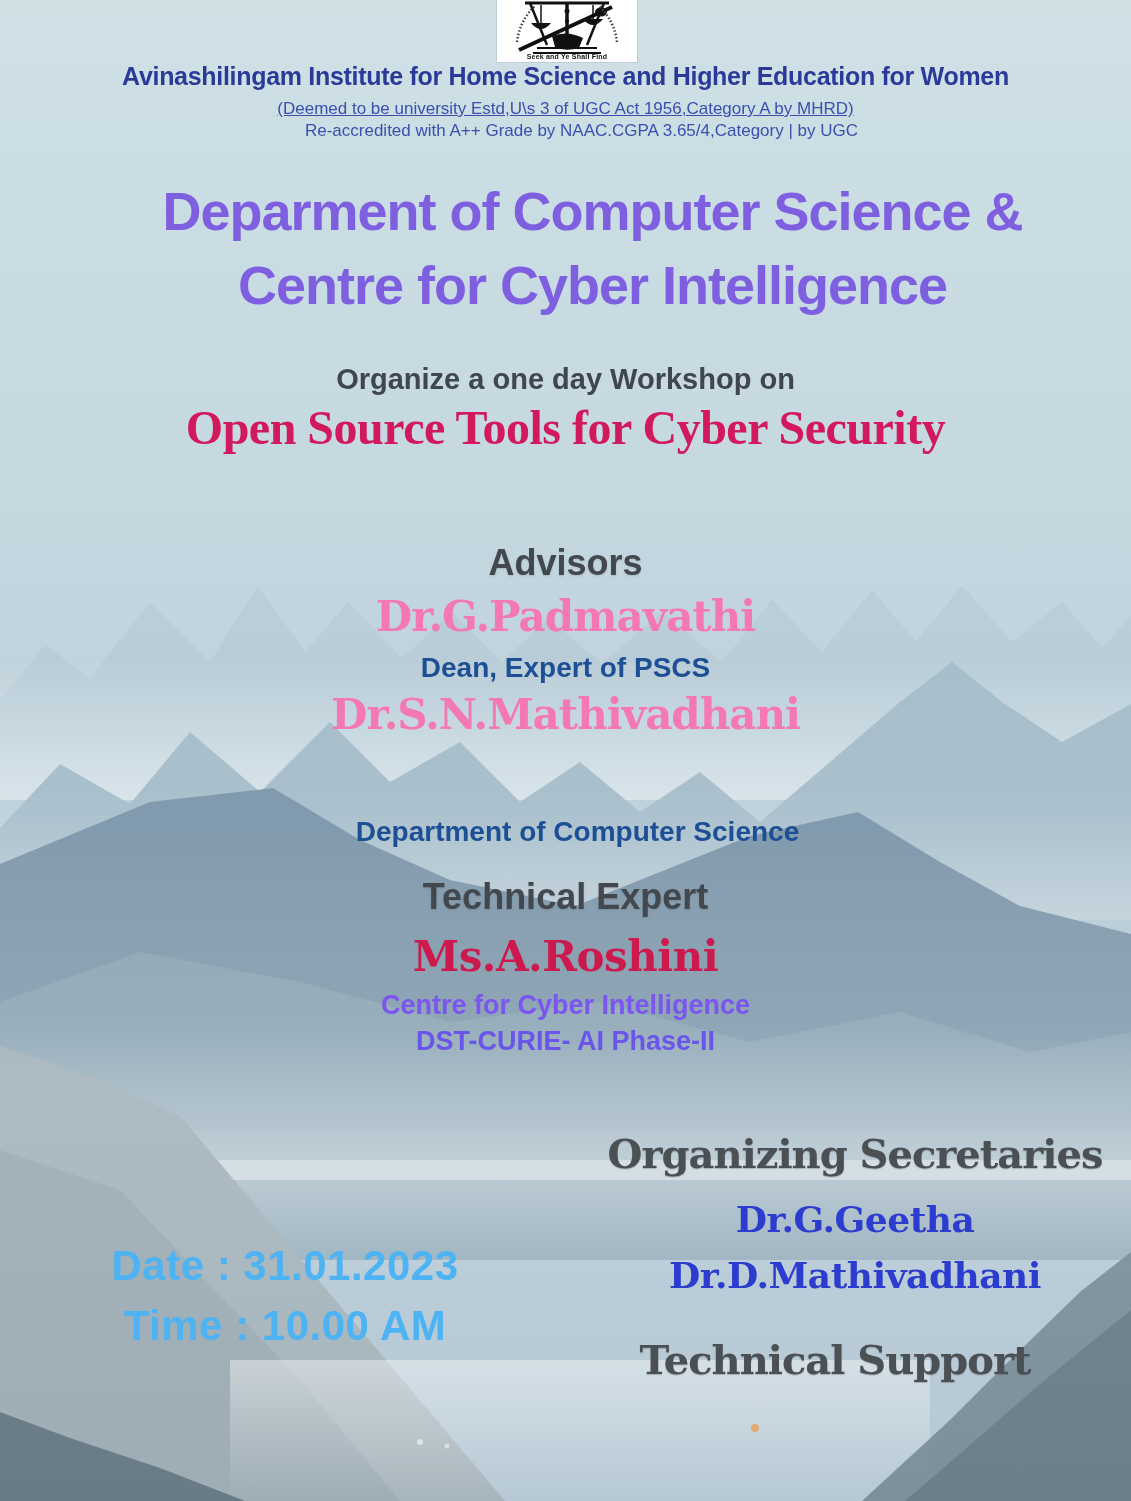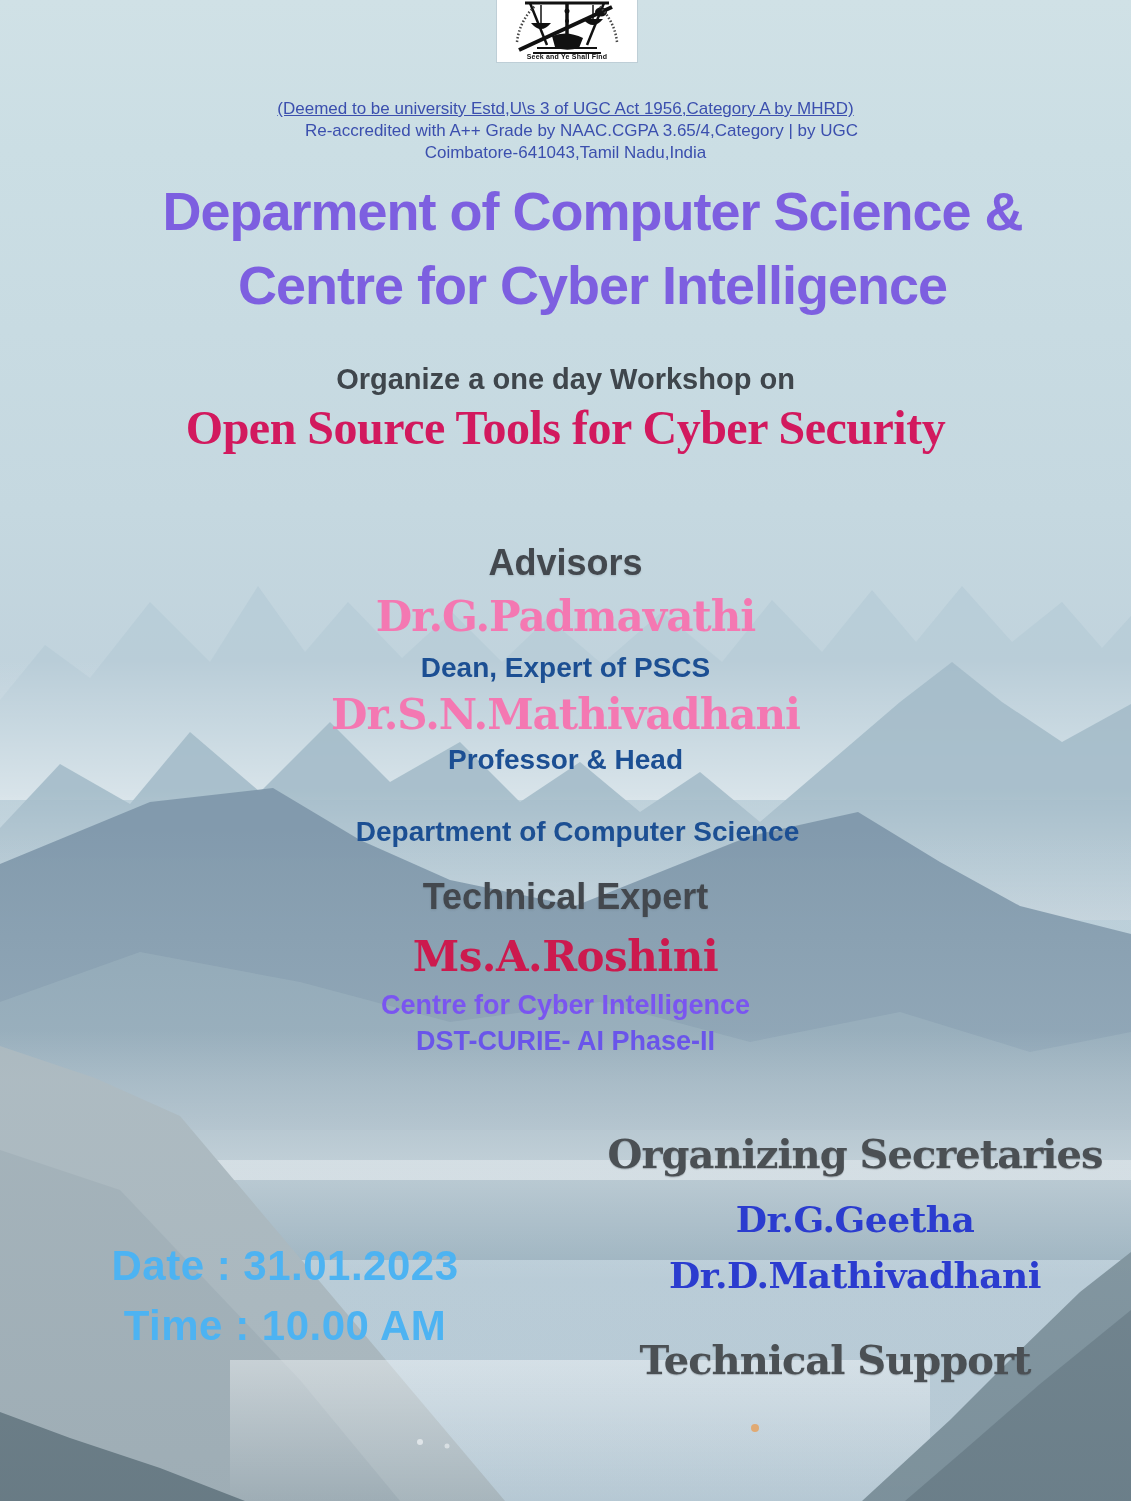--- a/index.html
+++ b/index.html
@@ -122,35 +122,34 @@
       <ellipse cx="104" cy="12" rx="6" ry="4.5" fill="#111"></ellipse>
       <path d="M55,36 Q70,30 86,38 L82,48 Q68,52 58,47 Z" fill="#111"></path>
       <line x1="40" y1="48" x2="100" y2="48" stroke="#111" stroke-width="2"></line>
       <line x1="36" y1="53" x2="104" y2="53" stroke="#111" stroke-width="2"></line>
       <path d="M20,42 A58,58 0 0 1 38,6" stroke="#444" stroke-width="2.5" fill="none" stroke-dasharray="1.5,2"></path>
       <path d="M120,42 A58,58 0 0 0 102,6" stroke="#444" stroke-width="2.5" fill="none" stroke-dasharray="1.5,2"></path>
     </svg>
     <div class="logo-caption">Seek and Ye Shall Find</div>
   </div>
 
+  <div class="txt inst-name">Avinashilingam Institute for Home Science and Higher Education for Women</div>
   <div class="txt inst-sub sub1">(Deemed to be university Estd,U\s 3 of UGC Act 1956,Category A by MHRD)</div>
   <div class="txt inst-sub sub2">Re-accredited with A++ Grade by NAAC.CGPA 3.65/4,Category | by UGC</div>
-  <div class="txt inst-sub sub3">Coimbatore-641043,Tamil Nadu,India</div>
 
   <div class="txt dept dept1">Deparment of Computer Science &amp;</div>
   <div class="txt dept dept2">Centre for Cyber Intelligence</div>
 
   <div class="txt intro">Organize a one day Workshop on</div>
   <div class="txt wtitle">Open Source Tools for Cyber Security</div>
 
   <div class="txt h-charcoal advisors-h">Advisors</div>
   <div class="txt pink-name adv1">Dr.G.Padmavathi</div>
   <div class="txt role-blue dean">Dean, Expert of PSCS</div>
   <div class="txt pink-name adv2">Dr.S.N.Mathivadhani</div>
-  <div class="txt role-blue prof">Professor &amp; Head</div>
   <div class="txt role-blue deptcs">Department of Computer Science</div>
 
   <div class="txt h-charcoal te-h">Technical Expert</div>
   <div class="txt crimson-name">Ms.A.Roshini</div>
   <div class="txt purple-line cci">Centre for Cyber Intelligence</div>
   <div class="txt purple-line dst">DST-CURIE- AI Phase-II</div>
 
   <div class="txt rblock serif-gray orgsec-h">Organizing Secretaries</div>
   <div class="txt rblock blue-name sec1">Dr.G.Geetha</div>
   <div class="txt rblock blue-name sec2">Dr.D.Mathivadhani</div>

